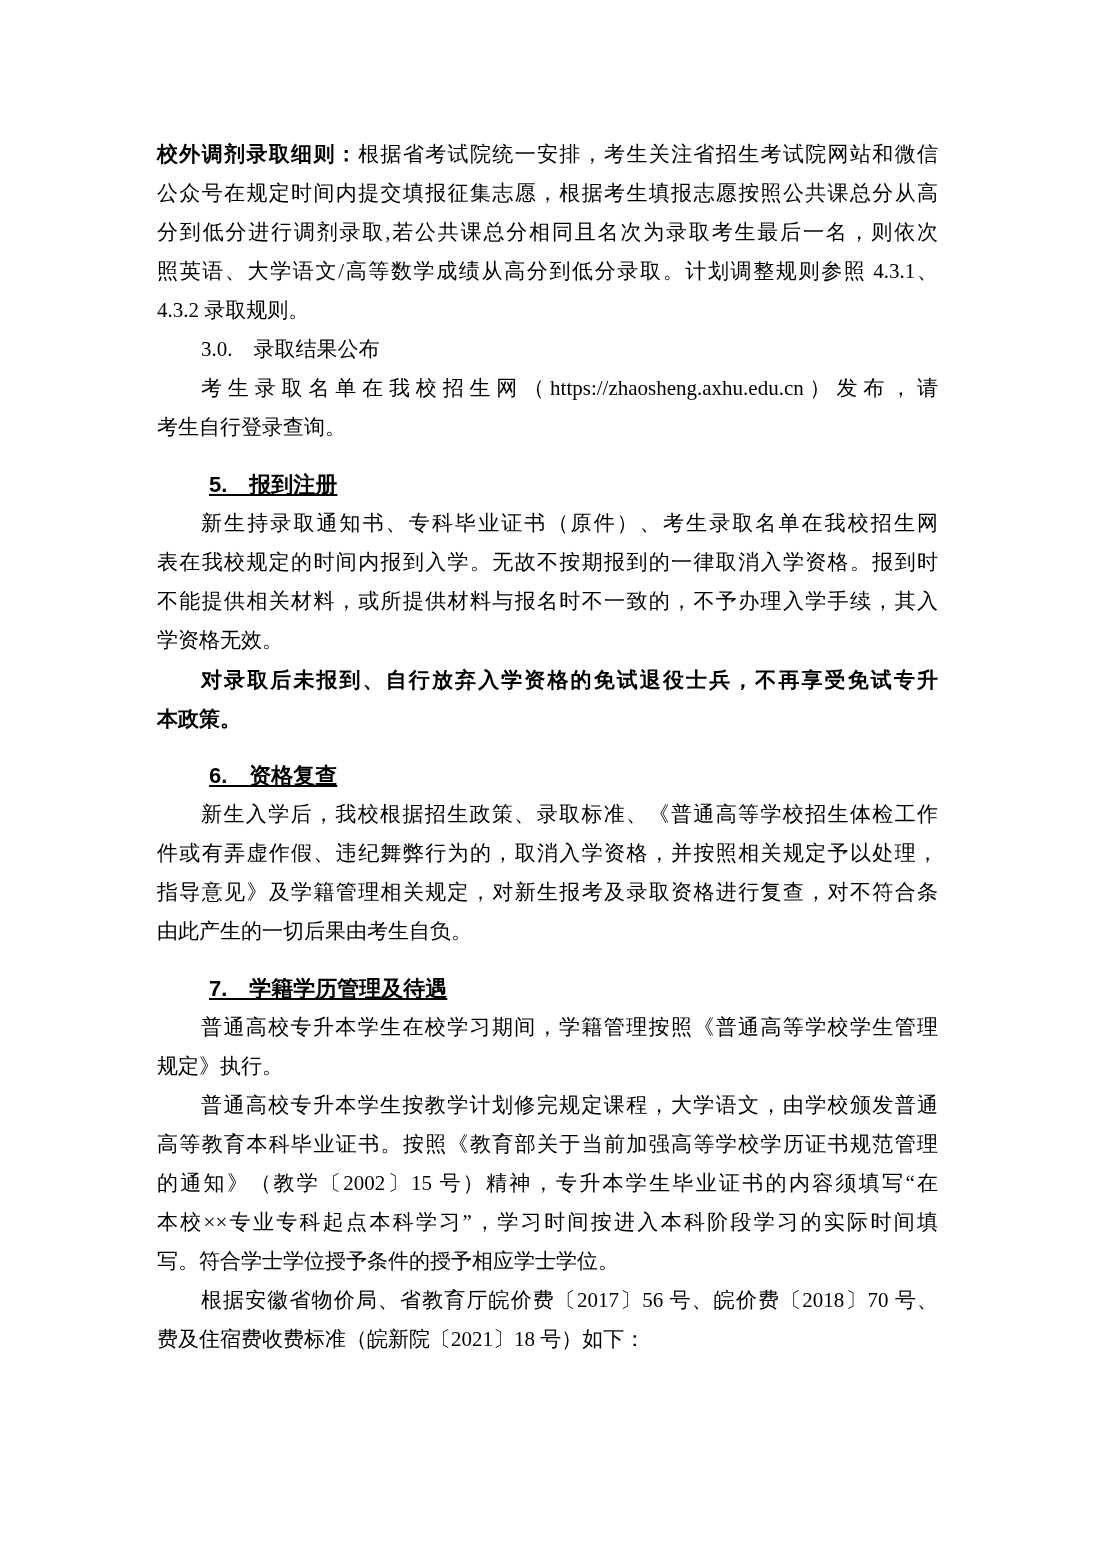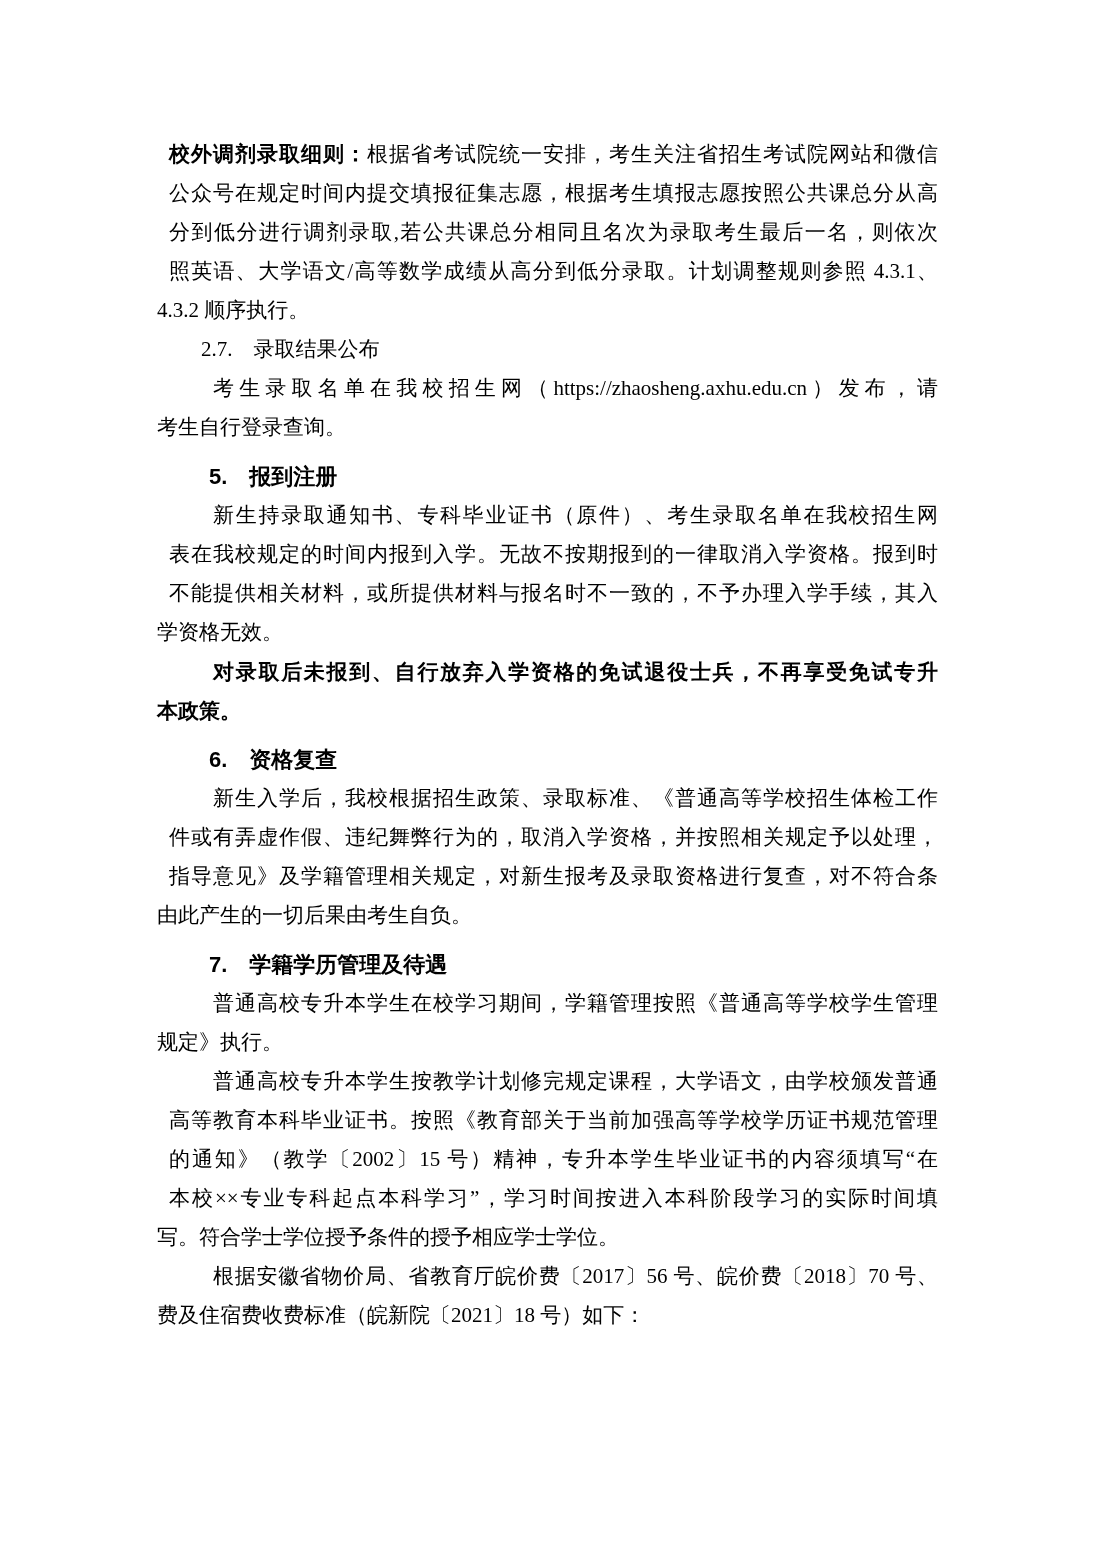--- a/index.html
+++ b/index.html
@@ -21,24 +21,23 @@
   .block { margin: 0; }
   .line {
     font-size: 21px;
     line-height: 39px;
     white-space: normal;
   }
   
   .line.j {
     text-align: justify;
     text-align-last: justify;
-    margin-left: 12px;
   }
   .ind { text-indent: 44px; }
-  .heading { margin-top: 10px; }
+  .heading { margin-top: 18px; text-decoration: underline; }
   .heading .line {
     font-weight: 700;
     text-indent: 52px;
     font-size: 22px;
     font-family: "Liberation Sans", "Liberation Serif", sans-serif;
   }
   .bold .line {
     font-weight: 700;
     font-family: "Liberation Sans", "Liberation Serif", sans-serif;
   }
@@ -50,24 +49,24 @@
 </head>
 <body>
 
 <div class="page">
   <div class="content" id="doc">
       <div class="block body">
         <div class="line j"><span class="lead">校外调剂录取细则：</span><span>根据省考试院统一安排，考生关注省招生考试院网站和微信</span></div>
         <div class="line j">公众号在规定时间内提交填报征集志愿，根据考生填报志愿按照公共课总分从高</div>
         <div class="line j">分到低分进行调剂录取,若公共课总分相同且名次为录取考生最后一名，则依次</div>
         <div class="line j">照英语、大学语文/高等数学成绩从高分到低分录取。计划调整规则参照 4.3.1、</div>
-        <div class="line">4.3.2 顺序执行。</div>
+        <div class="line">4.3.2 录取规则。</div>
       </div>
       <div class="block body">
-        <div class="line ind">2.7.　录取结果公布</div>
+        <div class="line ind">3.0.　录取结果公布</div>
       </div>
       <div class="block body">
         <div class="line j ind">考生录取名单在我校招生网（https://zhaosheng.axhu.edu.cn）发布，请</div>
         <div class="line">考生自行登录查询。</div>
       </div>
       <div class="block heading">
         <div class="line">5.　报到注册</div>
       </div>
       <div class="block body">
         <div class="line j ind">新生持录取通知书、专科毕业证书（原件）、考生录取名单在我校招生网</div>

